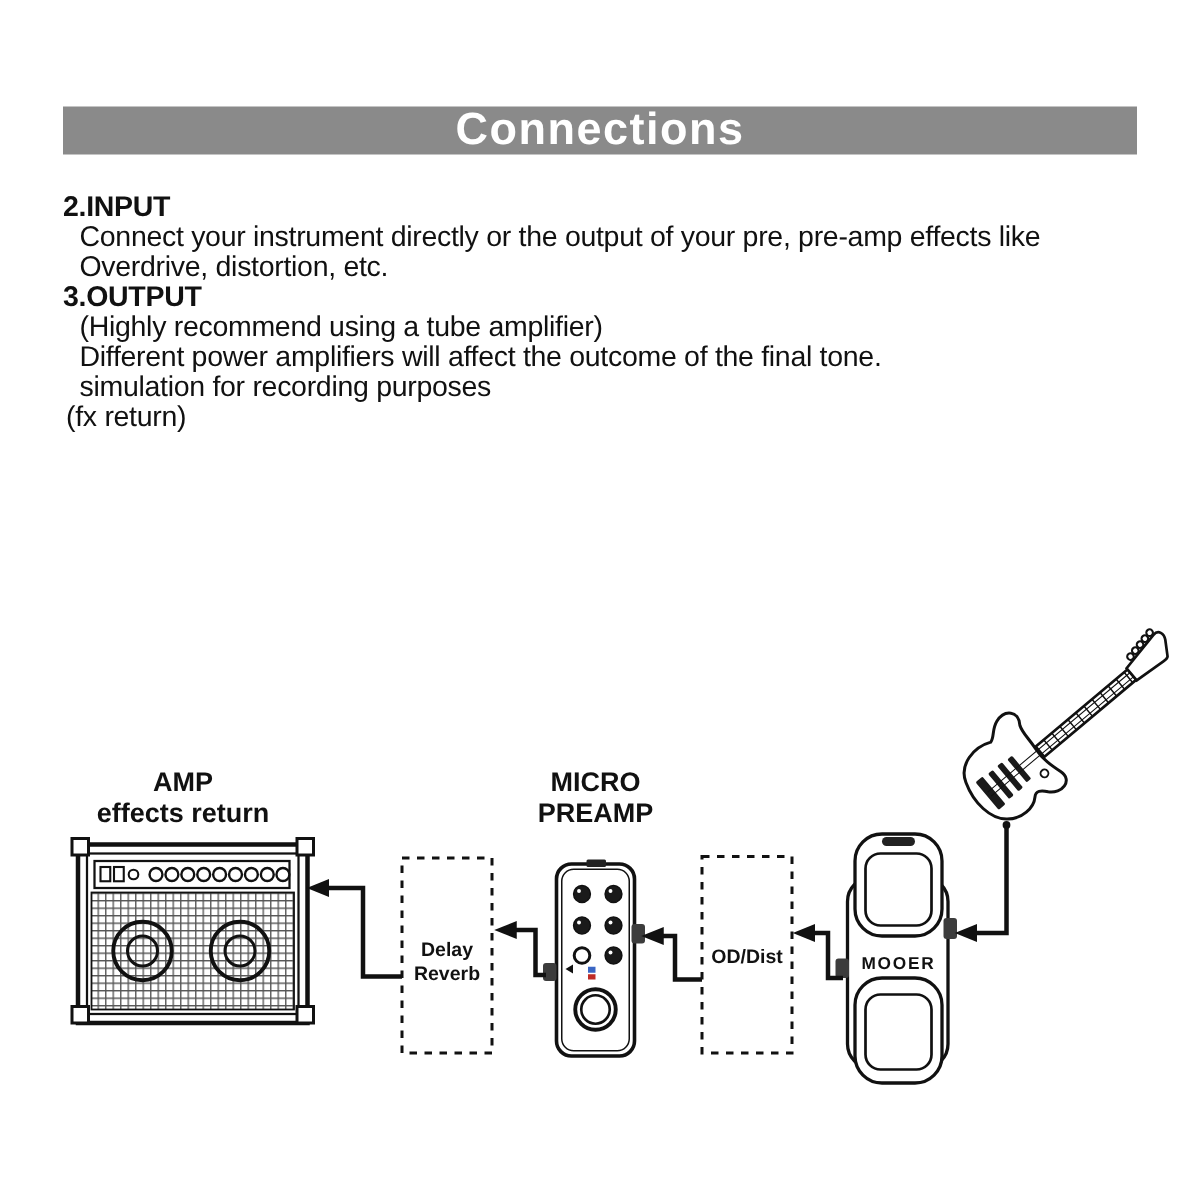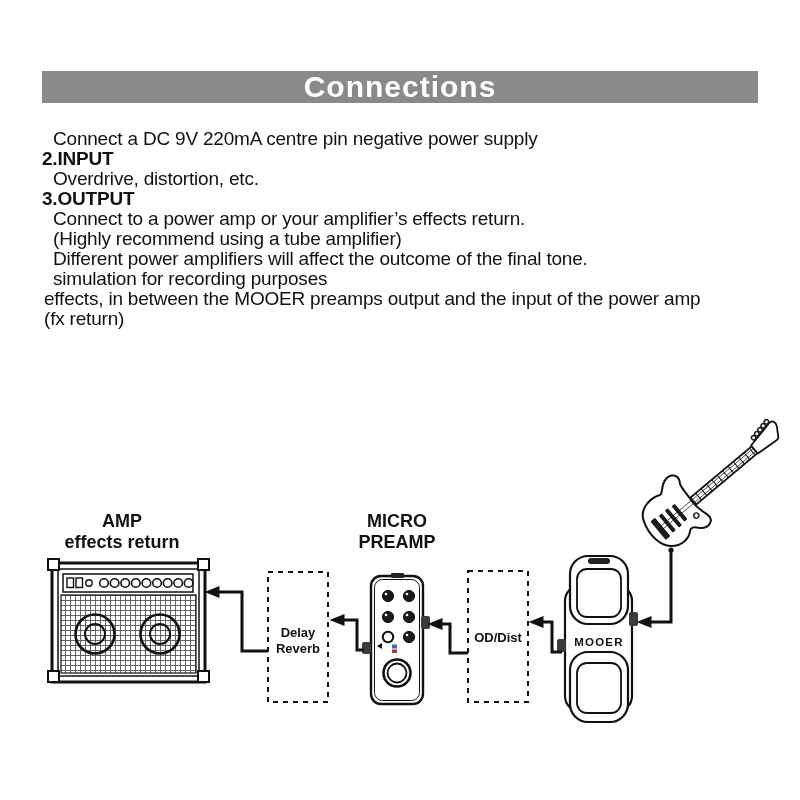--- a/index.html
+++ b/index.html
@@ -25,29 +25,27 @@
 </head>
 <body>
 
 <div class="page">
 
   <div class="title-bar">
     <span>Connections</span>
   </div>
 
   <div class="textblock">
-    <div class="b">Connect a DC 9V 220mA centre pin negative power supply</div>
     <div class="h">2.INPUT</div>
+    <div class="b">Connect your instrument directly or the output of your pre, pre-amp effects like</div>
     <div class="b">Overdrive, distortion, etc.</div>
     <div class="h">3.OUTPUT</div>
-    <div class="b">Connect to a power amp or your amplifier’s effects return.</div>
     <div class="b">(Highly recommend using a tube amplifier)</div>
     <div class="b">Different power amplifiers will affect the outcome of the final tone.</div>
     <div class="b">simulation for recording purposes</div>
-    <div class="n">effects, in between the MOOER preamps output and the input of the power amp</div>
     <div class="n">(fx return)</div>
   </div>
 
   <svg width="800" height="800" viewBox="0 0 800 800">
     <defs>
       <marker id="arw" orient="auto" markerUnits="userSpaceOnUse" markerWidth="16" markerHeight="13" refX="0.5" refY="6">
         <path d="M0,0 L15,6 L0,12 Z" fill="#111"></path>
       </marker>
       <pattern id="grille" width="5" height="5" patternUnits="userSpaceOnUse">
         <path d="M0,0.5 H5 M0.5,0 V5" stroke="#555" stroke-width="0.9" fill="none"></path>

